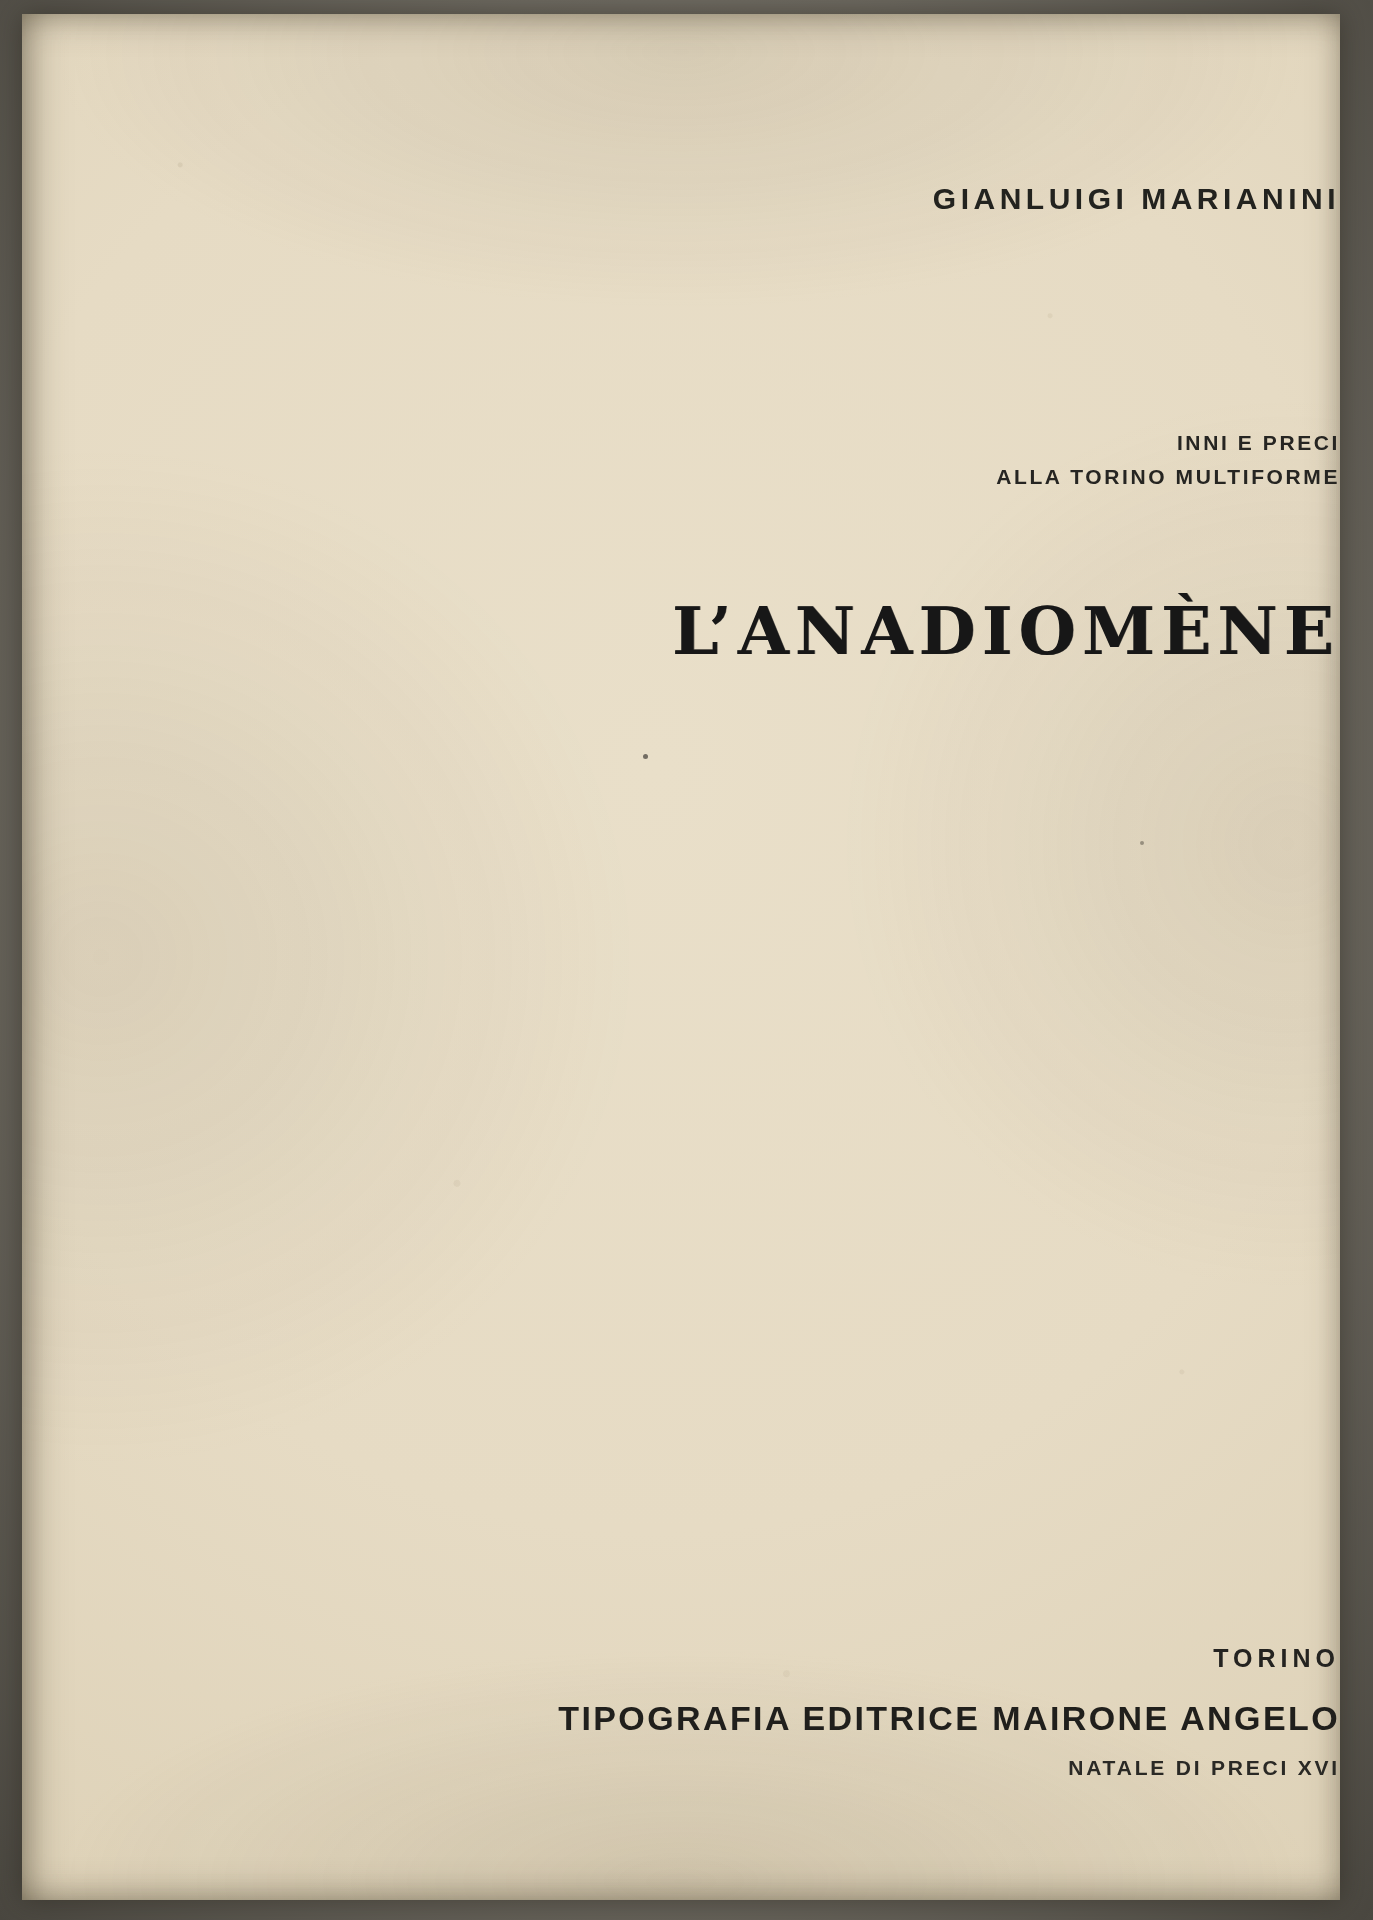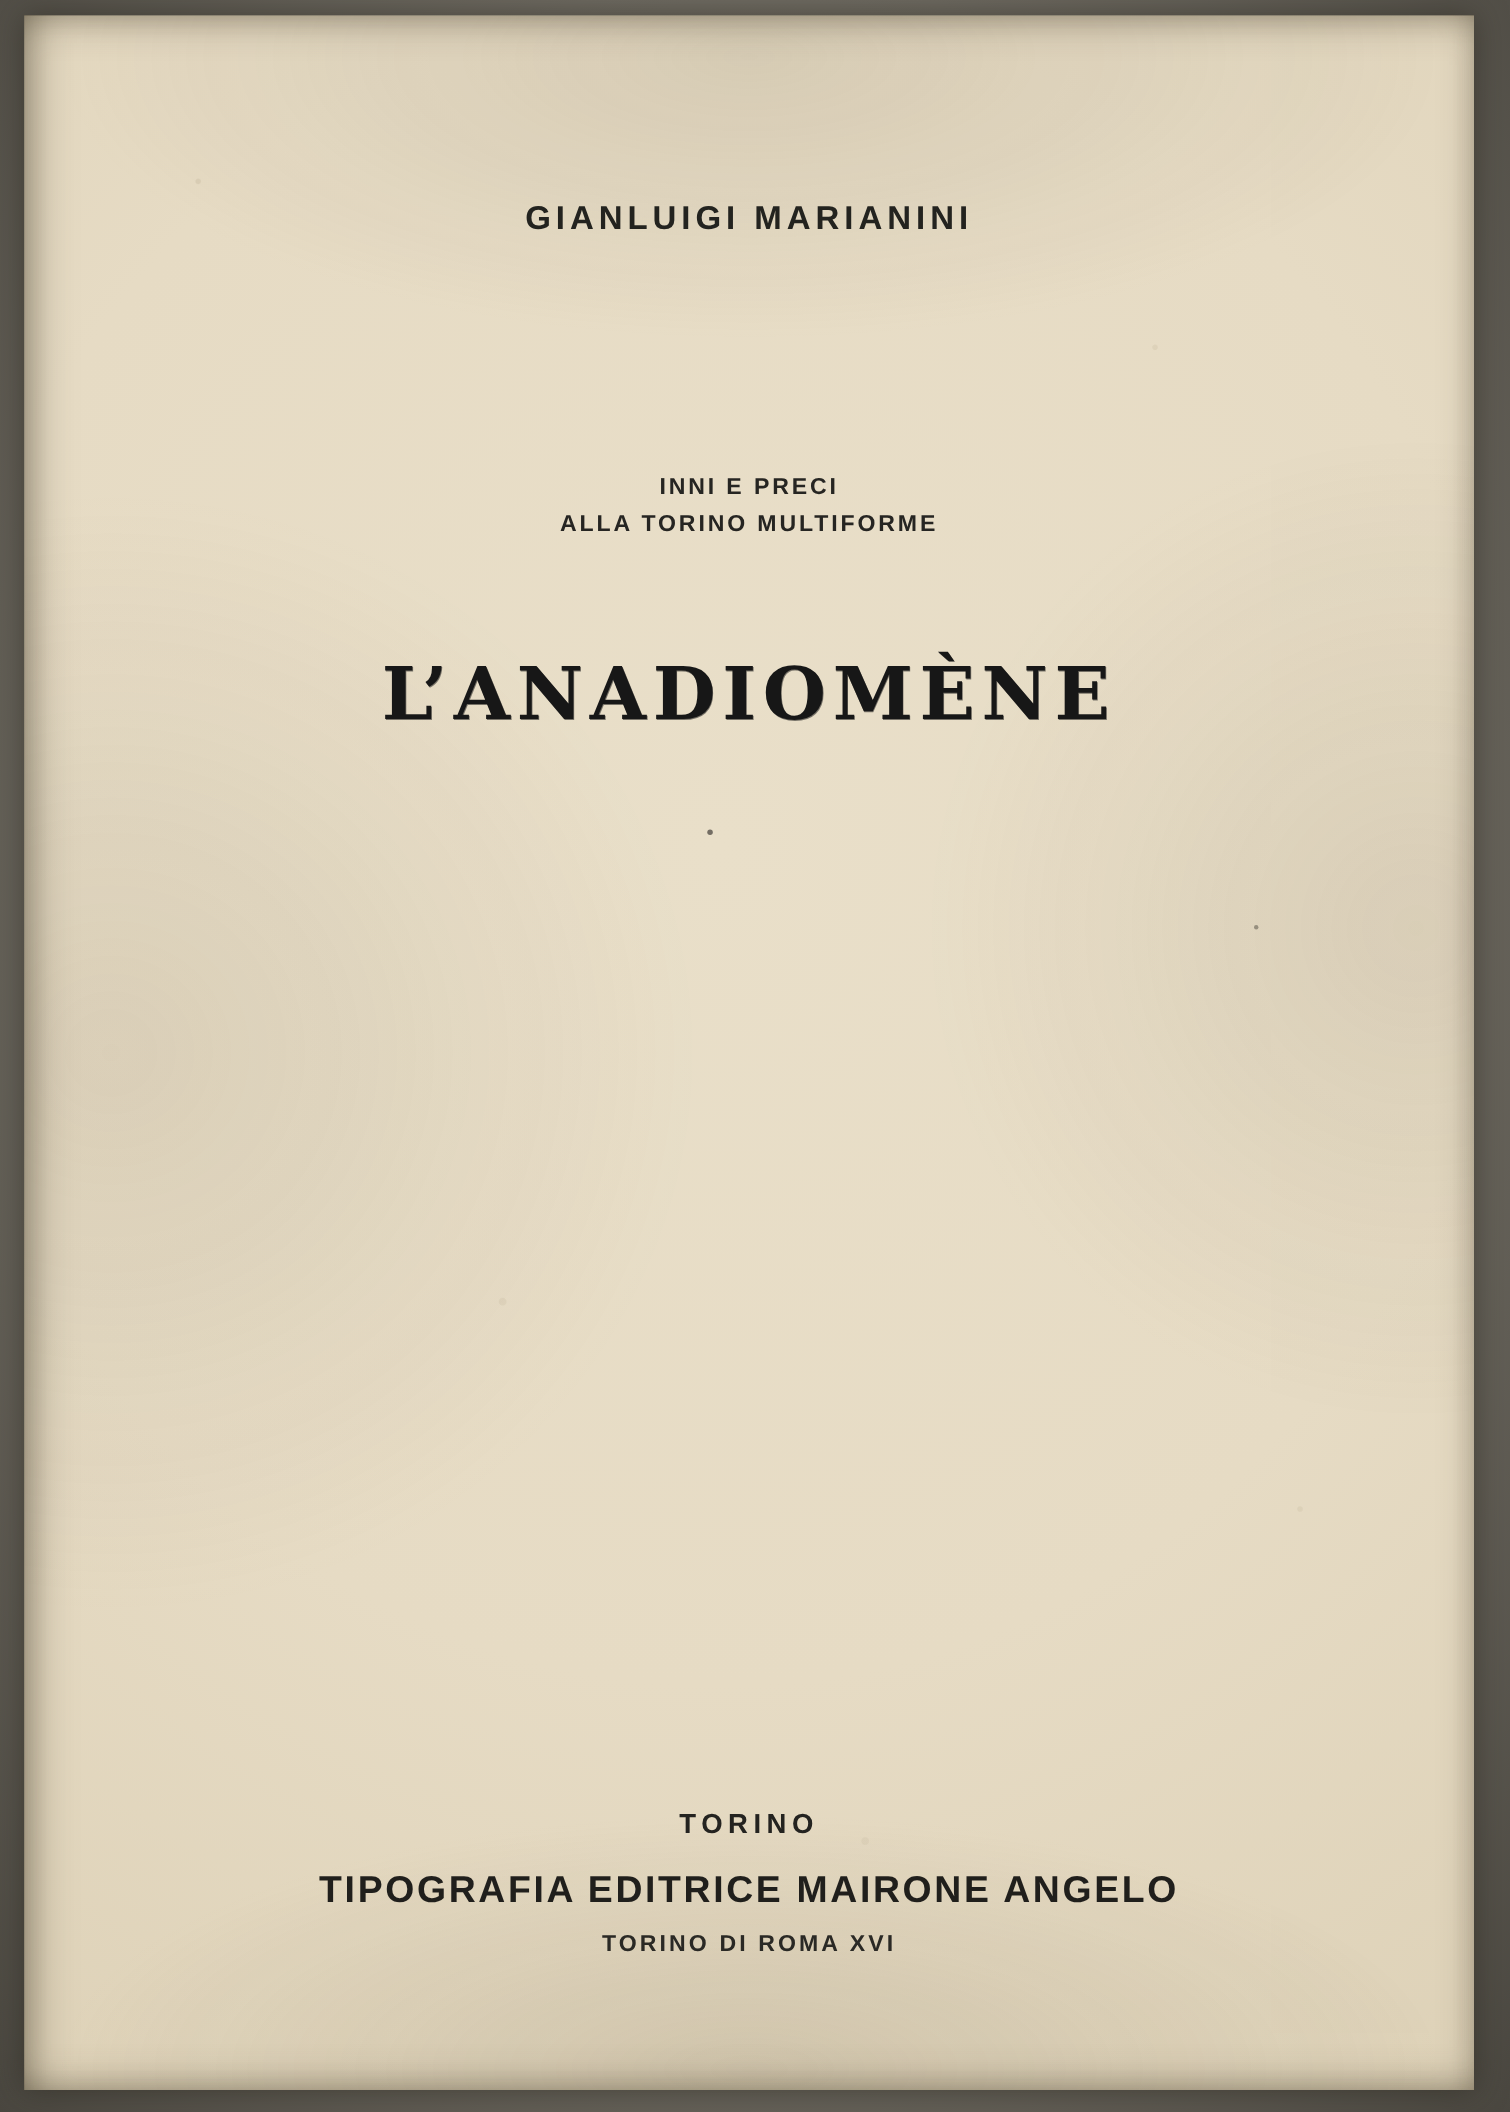--- a/index.html
+++ b/index.html
@@ -65,21 +65,21 @@
       inset -18px 0 36px -22px rgba(70,62,44,0.40),
       inset 0 22px 38px -22px rgba(70,62,44,0.45),
       inset 0 -22px 38px -22px rgba(70,62,44,0.45);
   }
 
   .content {
     position: relative;
     z-index: 3;
     width: 100%;
     height: 100%;
-    text-align: center;
+    text-align: right;
     color: #20201f;
   }
 
   .author {
     position: absolute;
     left: 0; right: 0;
     top: 168px;
     font-size: 30px;
     letter-spacing: 4.5px;
     font-weight: 700;
@@ -172,18 +172,18 @@
       </div>
 
       <div class="main-title">L’ANADIOMÈNE</div>
 
       <div class="center-dot"></div>
       <div class="speck s2"></div>
 
       <div class="imprint">
         <div class="city">TORINO</div>
         <div class="publisher">TIPOGRAFIA EDITRICE MAIRONE ANGELO</div>
-        <div class="date">TORINO DI ROMA XVI</div>
+        <div class="date">NATALE DI PRECI XVI</div>
       </div>
 
     </div>
   </div>
 </div>
 
 </body></html>

